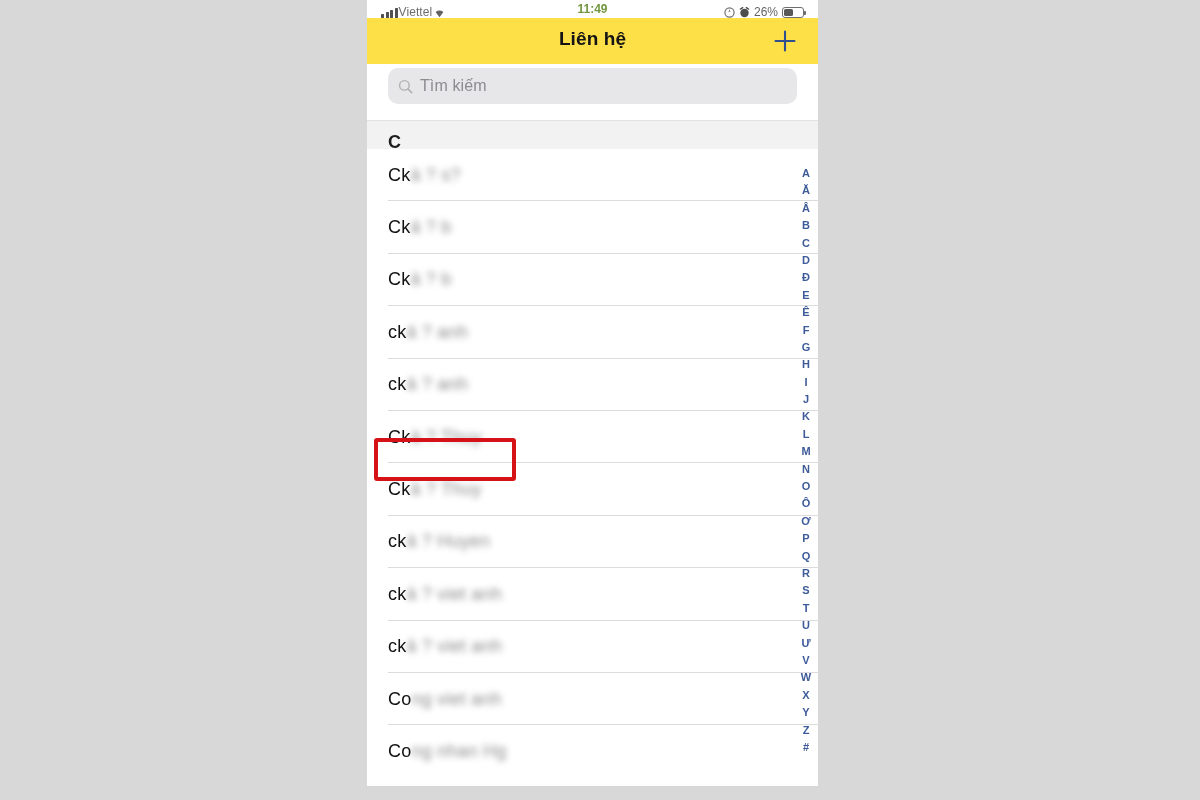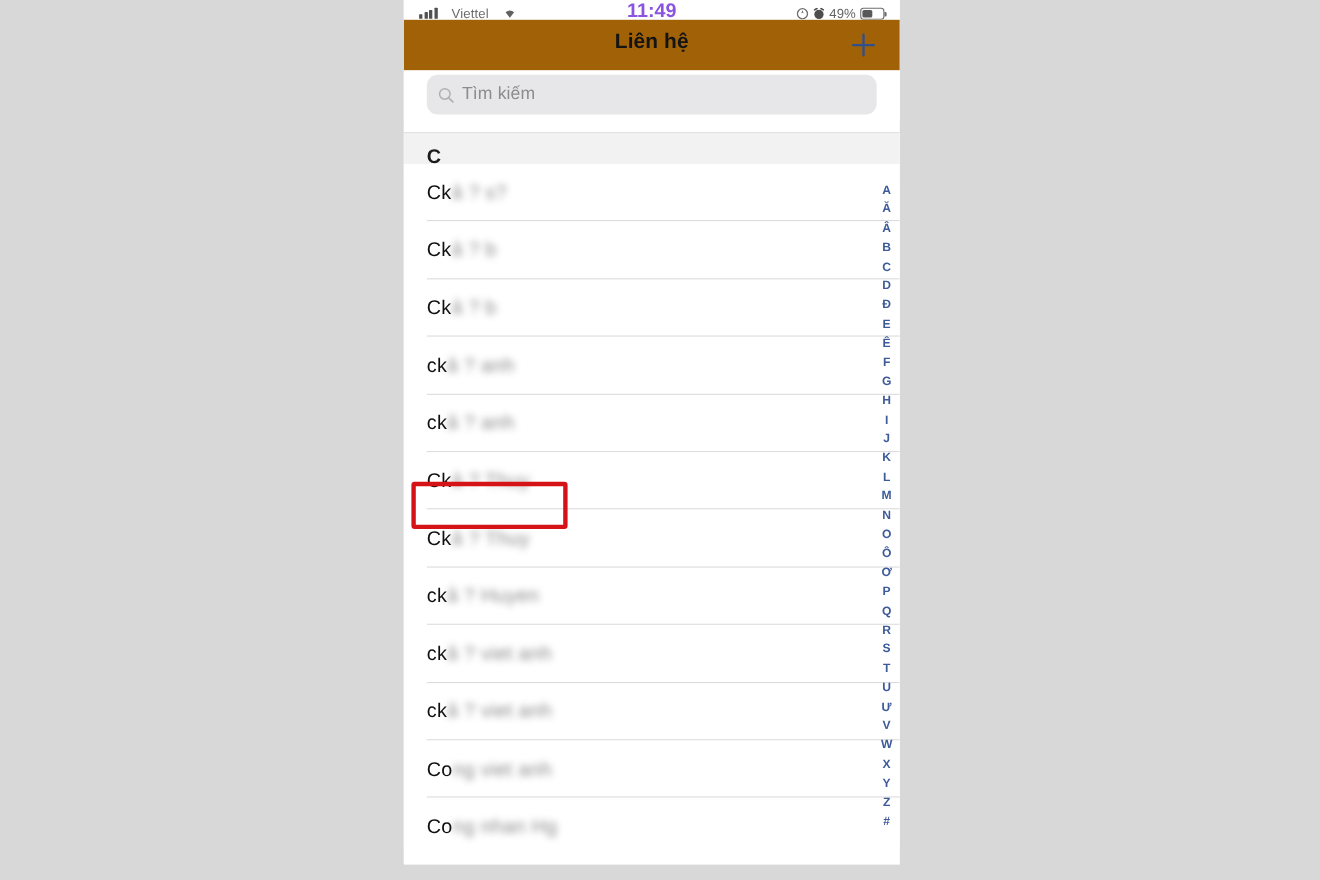--- a/index.html
+++ b/index.html
@@ -41,22 +41,22 @@
     height: 18px;
     background: #ffffff;
     display: flex;
     align-items: flex-end;
     padding: 0 14px;
     box-sizing: border-box;
     overflow: hidden;
   }
   .status-left {
     display: flex;
-    align-items: center;
-    gap: 13px;
+    align-items: flex-end;
+    gap: 1px;
     flex: 0 0 auto;
     margin-top: 48px;
   }
   .signal-bars {
     display: flex;
     align-items: flex-end;
     gap: 1.5px;
     height: 10px;
     opacity: .82;
   }
@@ -75,23 +75,23 @@
     color: #3a3a3a;
     letter-spacing: .1px;
     line-height: 12px;
     opacity: .75;
   }
   .wifi-icon { width: 13px; height: 10px; opacity: .8; }
   .status-center {
     position: absolute;
     left: 0; right: 0;
     text-align: center;
-    font-size: 18px;
+    font-size: 12px;
     font-weight: bold;
-    color: #6d28d9;
+    color: #4d7c0f;
     line-height: 18px;
     opacity: .8;
   }
   .status-right {
     margin-left: auto;
     display: flex;
     align-items: flex-end;
     gap: 4px;
     flex: 0 0 auto;
   }
@@ -129,21 +129,21 @@
     background: #3b3b3b;
     border-radius: 1.5px;
   }
 
   
   .nav-bar {
     position: absolute;
     left: 0; top: 18px;
     width: 451px;
     height: 46px;
-    background: #a16207;
+    background: #fde047;
   }
   .nav-title {
     position: absolute;
     left: 0; right: 0;
     top: 10px;
     text-align: center;
     font-size: 19px;
     font-weight: bold;
     color: #141414;
     letter-spacing: .1px;
@@ -309,21 +309,21 @@
       <div class="status-center">11:49</div>
       <div class="status-right">
         <svg class="loc-icon" viewBox="0 0 12 12">
           <circle cx="6" cy="6" r="5" fill="none" stroke="#4a4a4a" stroke-width="1.3"></circle>
           <path d="M6 2.5 L7.2 5.6 L6 5 L4.8 5.6 Z" fill="#4a4a4a"></path>
         </svg>
         <svg class="alarm-icon" viewBox="0 0 12 12">
           <circle cx="6" cy="6.6" r="4.6" fill="#2e2e2e"></circle>
           <path d="M1.6 2.2 L4 .8 M10.4 2.2 L8 .8" stroke="#2e2e2e" stroke-width="1.6" stroke-linecap="round"></path>
         </svg>
-        <span class="battery-pct">49%</span>
+        <span class="battery-pct">26%</span>
         <span class="battery-shell">
           <span class="battery-fill"></span>
         </span>
       </div>
     </div>
 
     <div class="nav-bar">
       <div class="nav-title">Liên hệ</div>
       <svg class="nav-add" viewBox="0 0 34 34">
         <path d="M17 7.5 V26.5 M7.5 17 H26.5" stroke="#2f4f8f" stroke-width="2.1" stroke-linecap="round"></path>

